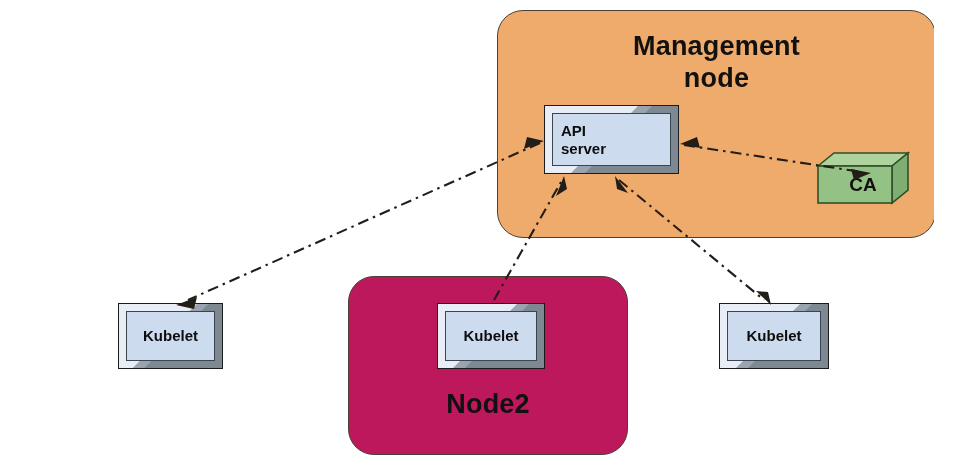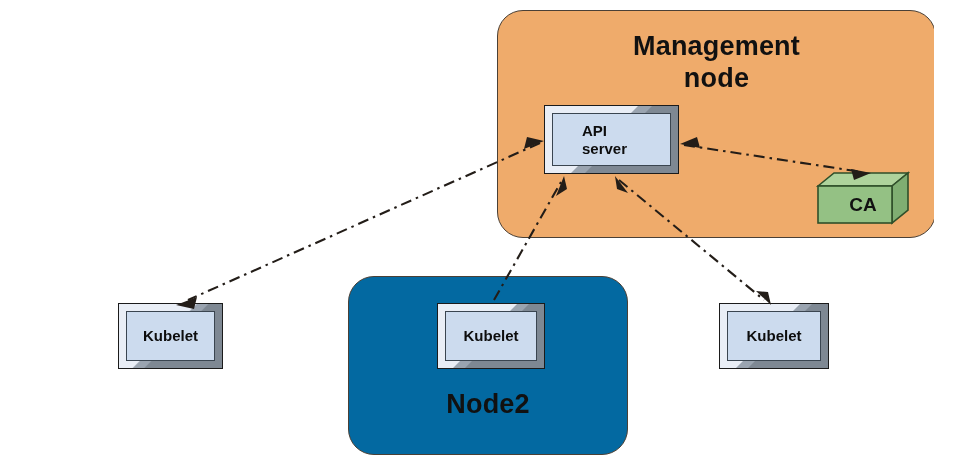--- a/index.html
+++ b/index.html
@@ -70,21 +70,21 @@
     display: flex;
     align-items: center;
     justify-content: flex-start;
     z-index: 2;
   }
   .bevel-label {
     color: #0d0d0d;
     font-size: 15px;
     font-weight: bold;
     line-height: 1.2;
-    padding-left: 29px;
+    padding-left: 8px;
     white-space: pre-line;
   }
   .bevel-label.centered {
     width: 100%;
     text-align: center;
     padding-left: 0;
   }
 
   
   #ca-box {
@@ -129,39 +129,39 @@
 node</div>
   </div>
 
   <div class="bevel-box" id="api-server-box" style="left:544px; top:105px; width:135px; height:69px;">
     <div class="bevel-inner">
       <span class="bevel-label">API
 server</span>
     </div>
   </div>
 
-  <div id="ca-box" style="left:815px; top:170px; width:96px; height:56px;">
+  <div id="ca-box" style="left:815px; top:150px; width:96px; height:56px;">
     <svg width="96" height="56" viewBox="0 0 96 56">
 
       <polygon points="3,16 19,3 93,3 77,16" fill="#AED39C" stroke="#2F4F2A" stroke-width="1.6"></polygon>
 
       <polygon points="77,16 93,3 93,40 77,53" fill="#7FAE72" stroke="#2F4F2A" stroke-width="1.6"></polygon>
 
       <rect x="3" y="16" width="74" height="37" fill="#94C184" stroke="#2F4F2A" stroke-width="1.6"></rect>
     </svg>
     <div id="ca-label" style="top:24px; padding-right:20px;">CA</div>
   </div>
 
   <div class="bevel-box" style="left:118px; top:303px; width:105px; height:66px;">
     <div class="bevel-inner">
       <span class="bevel-label centered">Kubelet</span>
     </div>
   </div>
 
-  <div class="container-box" style="left:348px; top:276px; width:280px; height:179px; background:#0369a1;">
+  <div class="container-box" style="left:348px; top:276px; width:280px; height:179px; background:#be185d;">
     <div class="container-title node-title" style="top:112px;">Node2</div>
   </div>
   <div class="bevel-box" style="left:437px; top:303px; width:108px; height:66px;">
     <div class="bevel-inner">
       <span class="bevel-label centered">Kubelet</span>
     </div>
   </div>
 
   <div class="bevel-box" style="left:719px; top:303px; width:110px; height:66px;">
     <div class="bevel-inner">

